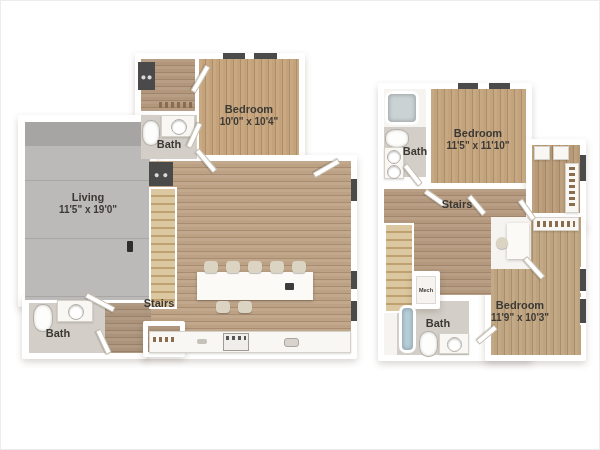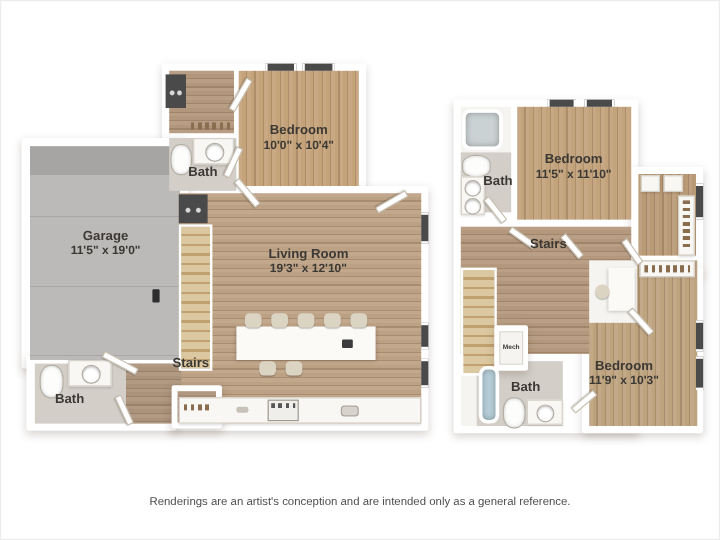--- a/index.html
+++ b/index.html
@@ -109,30 +109,26 @@
     <div class="win-v z4" style="left:350px;top:298px;height:24px;"></div>
 
     <div class="door z5" style="left:207px;top:62px;width:28px;transform:rotate(120deg);"></div>
     <div class="door z5" style="left:199px;top:119px;width:25px;transform:rotate(115deg);"></div>
     <div class="door z5" style="left:196px;top:146px;width:26px;transform:rotate(50deg);"></div>
     <div class="door z5" style="left:338px;top:157px;width:27px;transform:rotate(150deg);"></div>
     <div class="door z5" style="left:85px;top:291px;width:30px;transform:rotate(28deg);"></div>
     <div class="door z5" style="left:97px;top:326px;width:24px;transform:rotate(65deg);"></div>
 
     <div class="lbl" style="left:87px;top:190px;">
-      <div>Garage</div>
+      <div>Living</div>
       <div class="room-dims">11'5" x 19'0"</div>
     </div>
     <div class="lbl" style="left:248px;top:102px;">
       <div>Bedroom</div>
       <div class="room-dims">10'0" x 10'4"</div>
-    </div>
-    <div class="lbl" style="left:256px;top:205px;">
-      <div>Living Room</div>
-      <div class="room-dims">19'3" x 12'10"</div>
     </div>
     <div class="lbl" style="left:168px;top:137px;">Bath</div>
     <div class="lbl" style="left:158px;top:296px;">Stairs</div>
     <div class="lbl" style="left:57px;top:326px;">Bath</div>
   </div>
 
   <div class="abs" style="left:0;top:0;width:600px;height:450px;">
 
     <div class="wall z1" style="left:377px;top:82px;width:154px;height:278px;"></div>
     <div class="wall z1" style="left:525px;top:138px;width:60px;height:90px;"></div>
@@ -193,15 +189,14 @@
     <div class="lbl" style="left:414px;top:144px;">Bath</div>
     <div class="lbl" style="left:456px;top:197px;">Stairs</div>
     <div class="lbl tiny" style="left:425px;top:286px;">Mech</div>
     <div class="lbl" style="left:437px;top:316px;">Bath</div>
     <div class="lbl" style="left:519px;top:298px;">
       <div>Bedroom</div>
       <div class="room-dims">11'9" x 10'3"</div>
     </div>
   </div>
 
-  <div class="disclaimer" style="top:411px;">Renderings are an artist's conception and are intended only as a general reference.</div>
 
 </div>
 
 </body></html>

